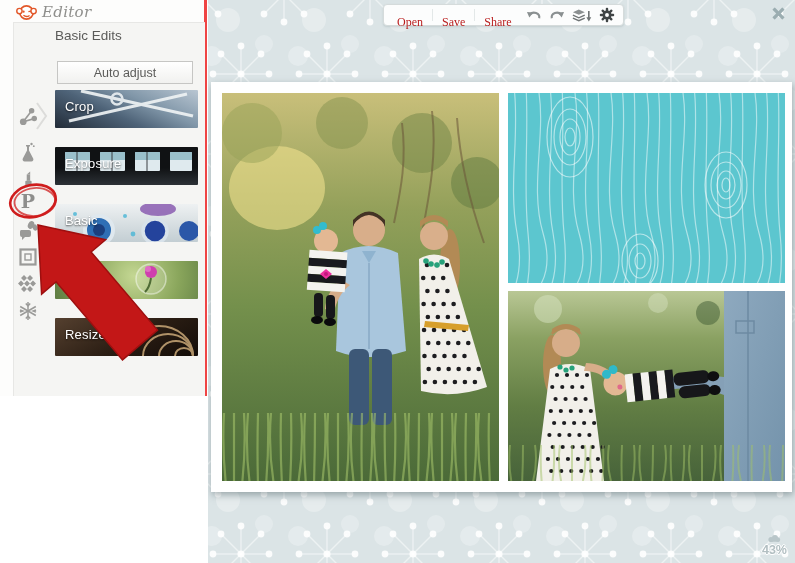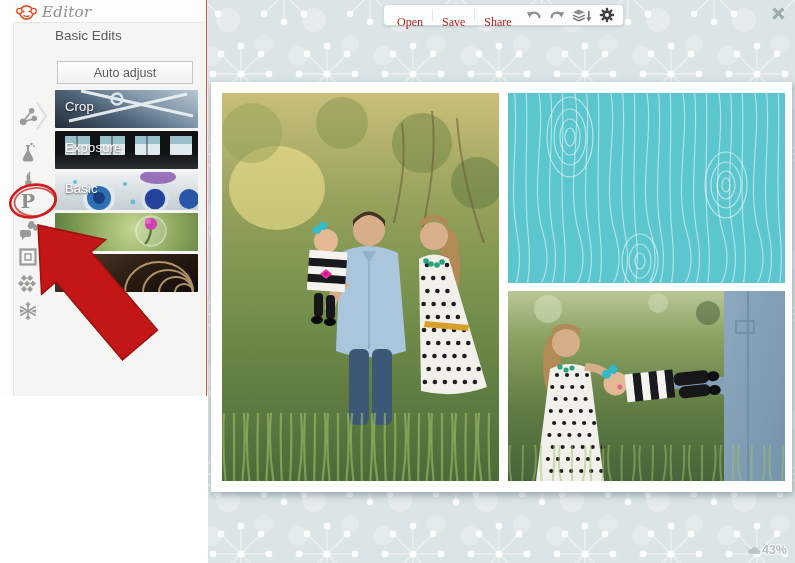--- a/index.html
+++ b/index.html
@@ -1,27 +1,27 @@
 <!DOCTYPE html>
 <html><head>
 <meta charset="utf-8">
 <style>
   *{margin:0;padding:0;box-sizing:border-box}
   html,body{width:795px;height:563px;overflow:hidden;background:#fff;font-family:"Liberation Sans",sans-serif}
   .app{position:relative;width:795px;height:563px}
 
   
-  .sidebar{position:absolute;left:0;top:0;width:207px;height:396px;background:#fdfdfc;border-right:1px solid #ef4444;z-index:10}
+  .sidebar{position:absolute;left:0;top:0;width:207px;height:396px;background:#fdfdfc;border-right:3px solid #ef4444;z-index:10}
   .logo{position:absolute;left:16px;top:2px;height:20px;display:flex;align-items:center;gap:5px}
   .logo-text{font-family:"DejaVu Serif",serif;font-style:italic;font-size:15px;color:#8f8f8c;letter-spacing:.3px}
   .sheet{position:absolute;left:13px;top:22px;width:192px;bottom:0;background:#f5f5f3;border-top:1px solid #e7e7e5;border-left:1px solid #e7e7e5}
   .panel-title{position:absolute;left:55px;top:28px;font-size:13.5px;color:#5a5a58}
   .auto-adjust{position:absolute;left:57px;top:61px;width:136px;height:23px;border:1px solid #c6c6c4;border-radius:0;background:linear-gradient(#ffffff,#f1f1ef);font-size:12.5px;color:#5b5b59;font-family:inherit;cursor:pointer}
   .tiles{position:absolute;left:55px;top:90px;width:143px}
-  .tile{position:relative;width:143px;height:38px;margin-bottom:3px;overflow:hidden;border-radius:1px;cursor:pointer}
+  .tile{position:relative;width:143px;height:38px;margin-bottom:19px;overflow:hidden;border-radius:1px;cursor:pointer}
   .tile svg{position:absolute;left:0;top:0;width:100%;height:100%}
   .tlabel{position:absolute;left:10px;top:9px;font-size:13px;color:#fff;text-shadow:0 1px 2px rgba(0,0,0,.65);letter-spacing:.2px}
   .t-crop{background:linear-gradient(205deg,#b9c6d2 0%,#8096a8 35%,#4e6378 60%,#222c38 100%)}
   .t-rotate{background:linear-gradient(180deg,#1f2226,#32363b 60%,#17191c)}
   .t-exposure{background:linear-gradient(180deg,#101214 55%,#2c3136)}
   .t-colors{background:linear-gradient(180deg,#eef1f2,#c3ced3)}
   .t-sharpen{background:radial-gradient(circle at 55% 40%,#c4d793 0%,#8aa65c 55%,#5f7d42 100%)}
   .t-resize{background:linear-gradient(150deg,#55402f,#2a1d13 55%,#120c08)}
   .ricon{position:absolute;left:16px;width:24px;height:24px;display:flex;align-items:center;justify-content:center;cursor:pointer}
   .ricon svg{display:block}
@@ -36,21 +36,21 @@
   .sep{width:1px;height:12px;background:#e3e8e8}
   .tb-icons{display:flex;align-items:center;gap:7px;margin-left:5px}
   .tb-icons svg{cursor:pointer}
   .close{position:absolute;top:6px;right:9px;cursor:pointer;z-index:5}
   .card{position:absolute;left:3px;top:82px;width:581px;height:410px;background:#fff;box-shadow:1px 3px 7px rgba(80,100,105,.5);z-index:2}
   .cell{position:absolute;overflow:hidden}
   .cell svg{display:block;width:100%;height:100%}
   .cell-left{left:11px;top:11px;width:277px;height:388px;background:#7c935a}
   .cell-tr{left:297px;top:11px;width:277px;height:190px;background:#5cc6cf}
   .cell-br{left:297px;top:209px;width:277px;height:190px;background:#6d8a4f}
-  .zoomer{position:absolute;right:8px;bottom:6px;display:flex;flex-direction:row;align-items:center;z-index:5;cursor:pointer}
+  .zoomer{position:absolute;right:8px;bottom:6px;display:flex;flex-direction:column;align-items:center;z-index:5;cursor:pointer}
   .zval{font-size:12.5px;font-weight:bold;color:#b2bfc2;text-shadow:0 1px 0 #fff,0 -1px 0 #fff,1px 0 0 #fff,-1px 0 0 #fff}
 
   
   .anno{position:absolute;left:0;top:0;width:795px;height:563px;z-index:60;pointer-events:none}
 </style>
 </head>
 <body>
 
 <div class="app">
 

